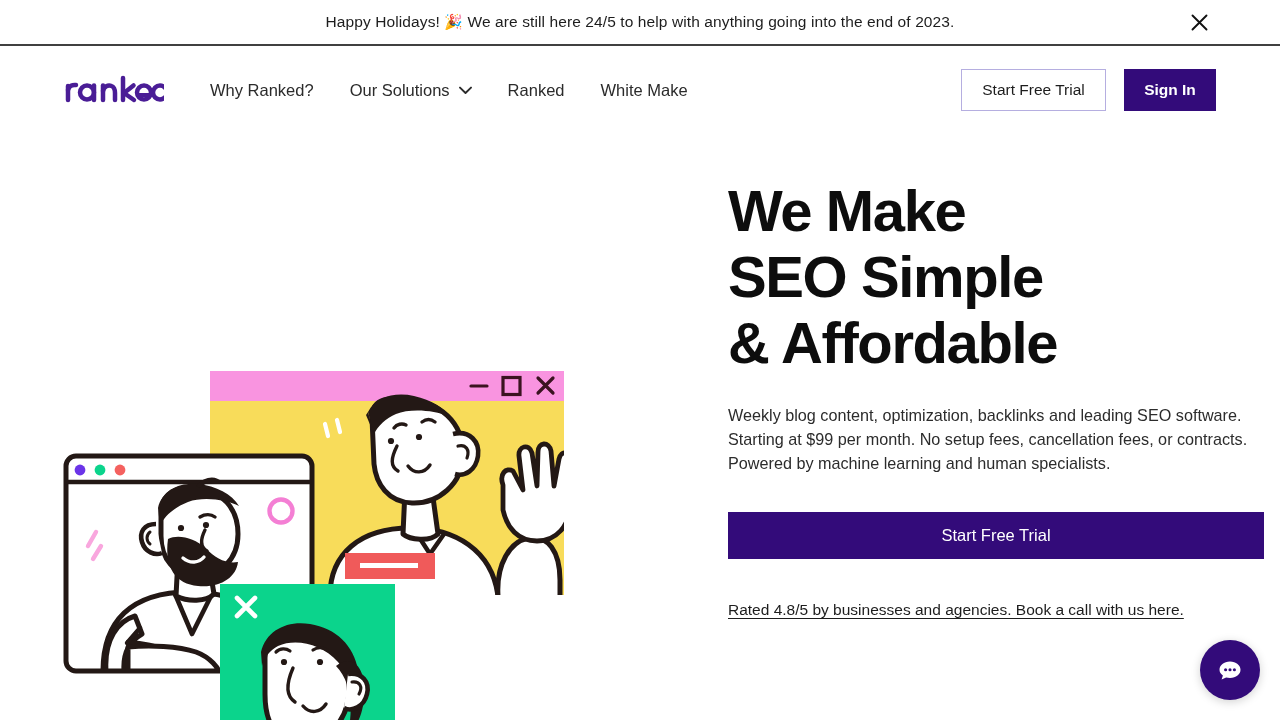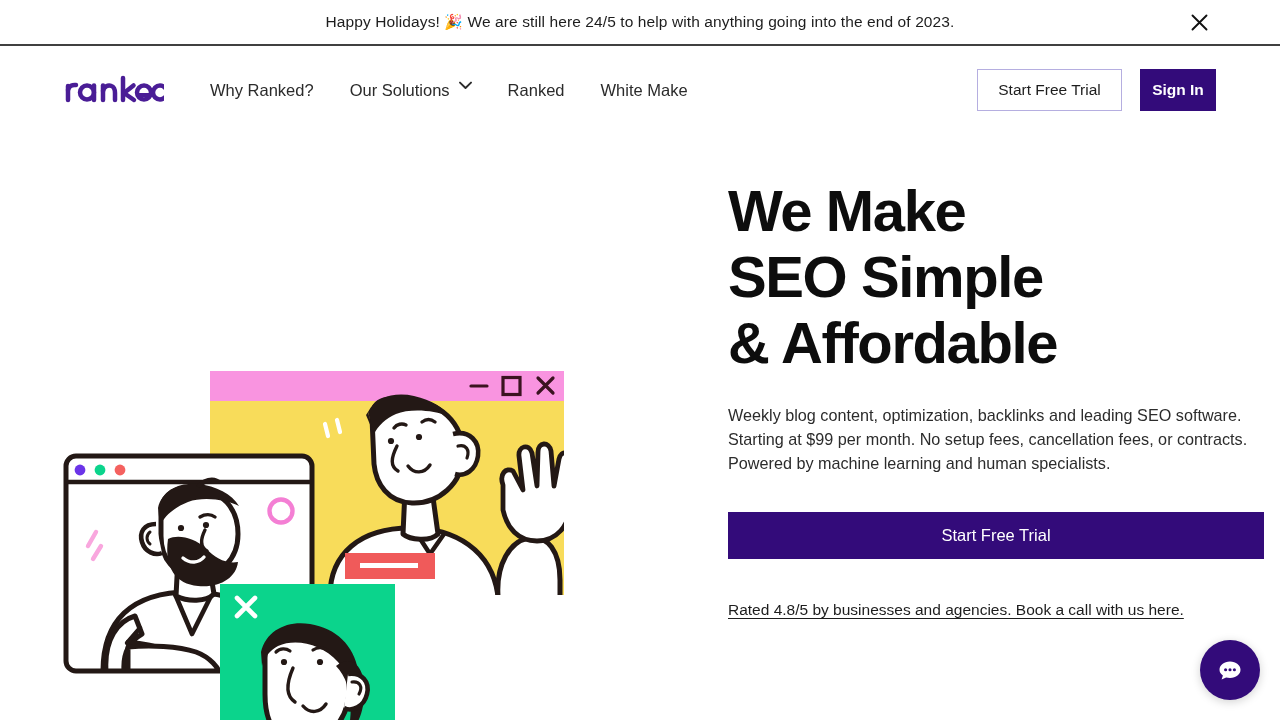--- a/index.html
+++ b/index.html
@@ -65,21 +65,21 @@
   .nav {
     display: flex;
     align-items: center;
     gap: 36px;
   }
   .nav-item {
     font-size: 16.5px;
     color: #2b2b2b;
     cursor: pointer;
     display: flex;
-    align-items: flex-start;
+    align-items: center;
     gap: 9px;
     white-space: nowrap;
   }
   .chev { display: block; }
 
   .header-actions {
     margin-left: auto;
     display: flex;
     align-items: center;
     gap: 18px;
@@ -91,21 +91,21 @@
     background: #ffffff;
     color: #1d1d1d;
     font-size: 15.5px;
     font-family: "Liberation Sans", sans-serif;
     display: flex;
     align-items: center;
     justify-content: center;
     cursor: pointer;
   }
   .btn-solid {
-    width: 76px;
+    width: 92px;
     height: 42px;
     background: #330b7a;
     color: #ffffff;
     font-size: 15.5px;
     font-weight: bold;
     font-family: "Liberation Sans", sans-serif;
     border: none;
     display: flex;
     align-items: center;
     justify-content: center;

